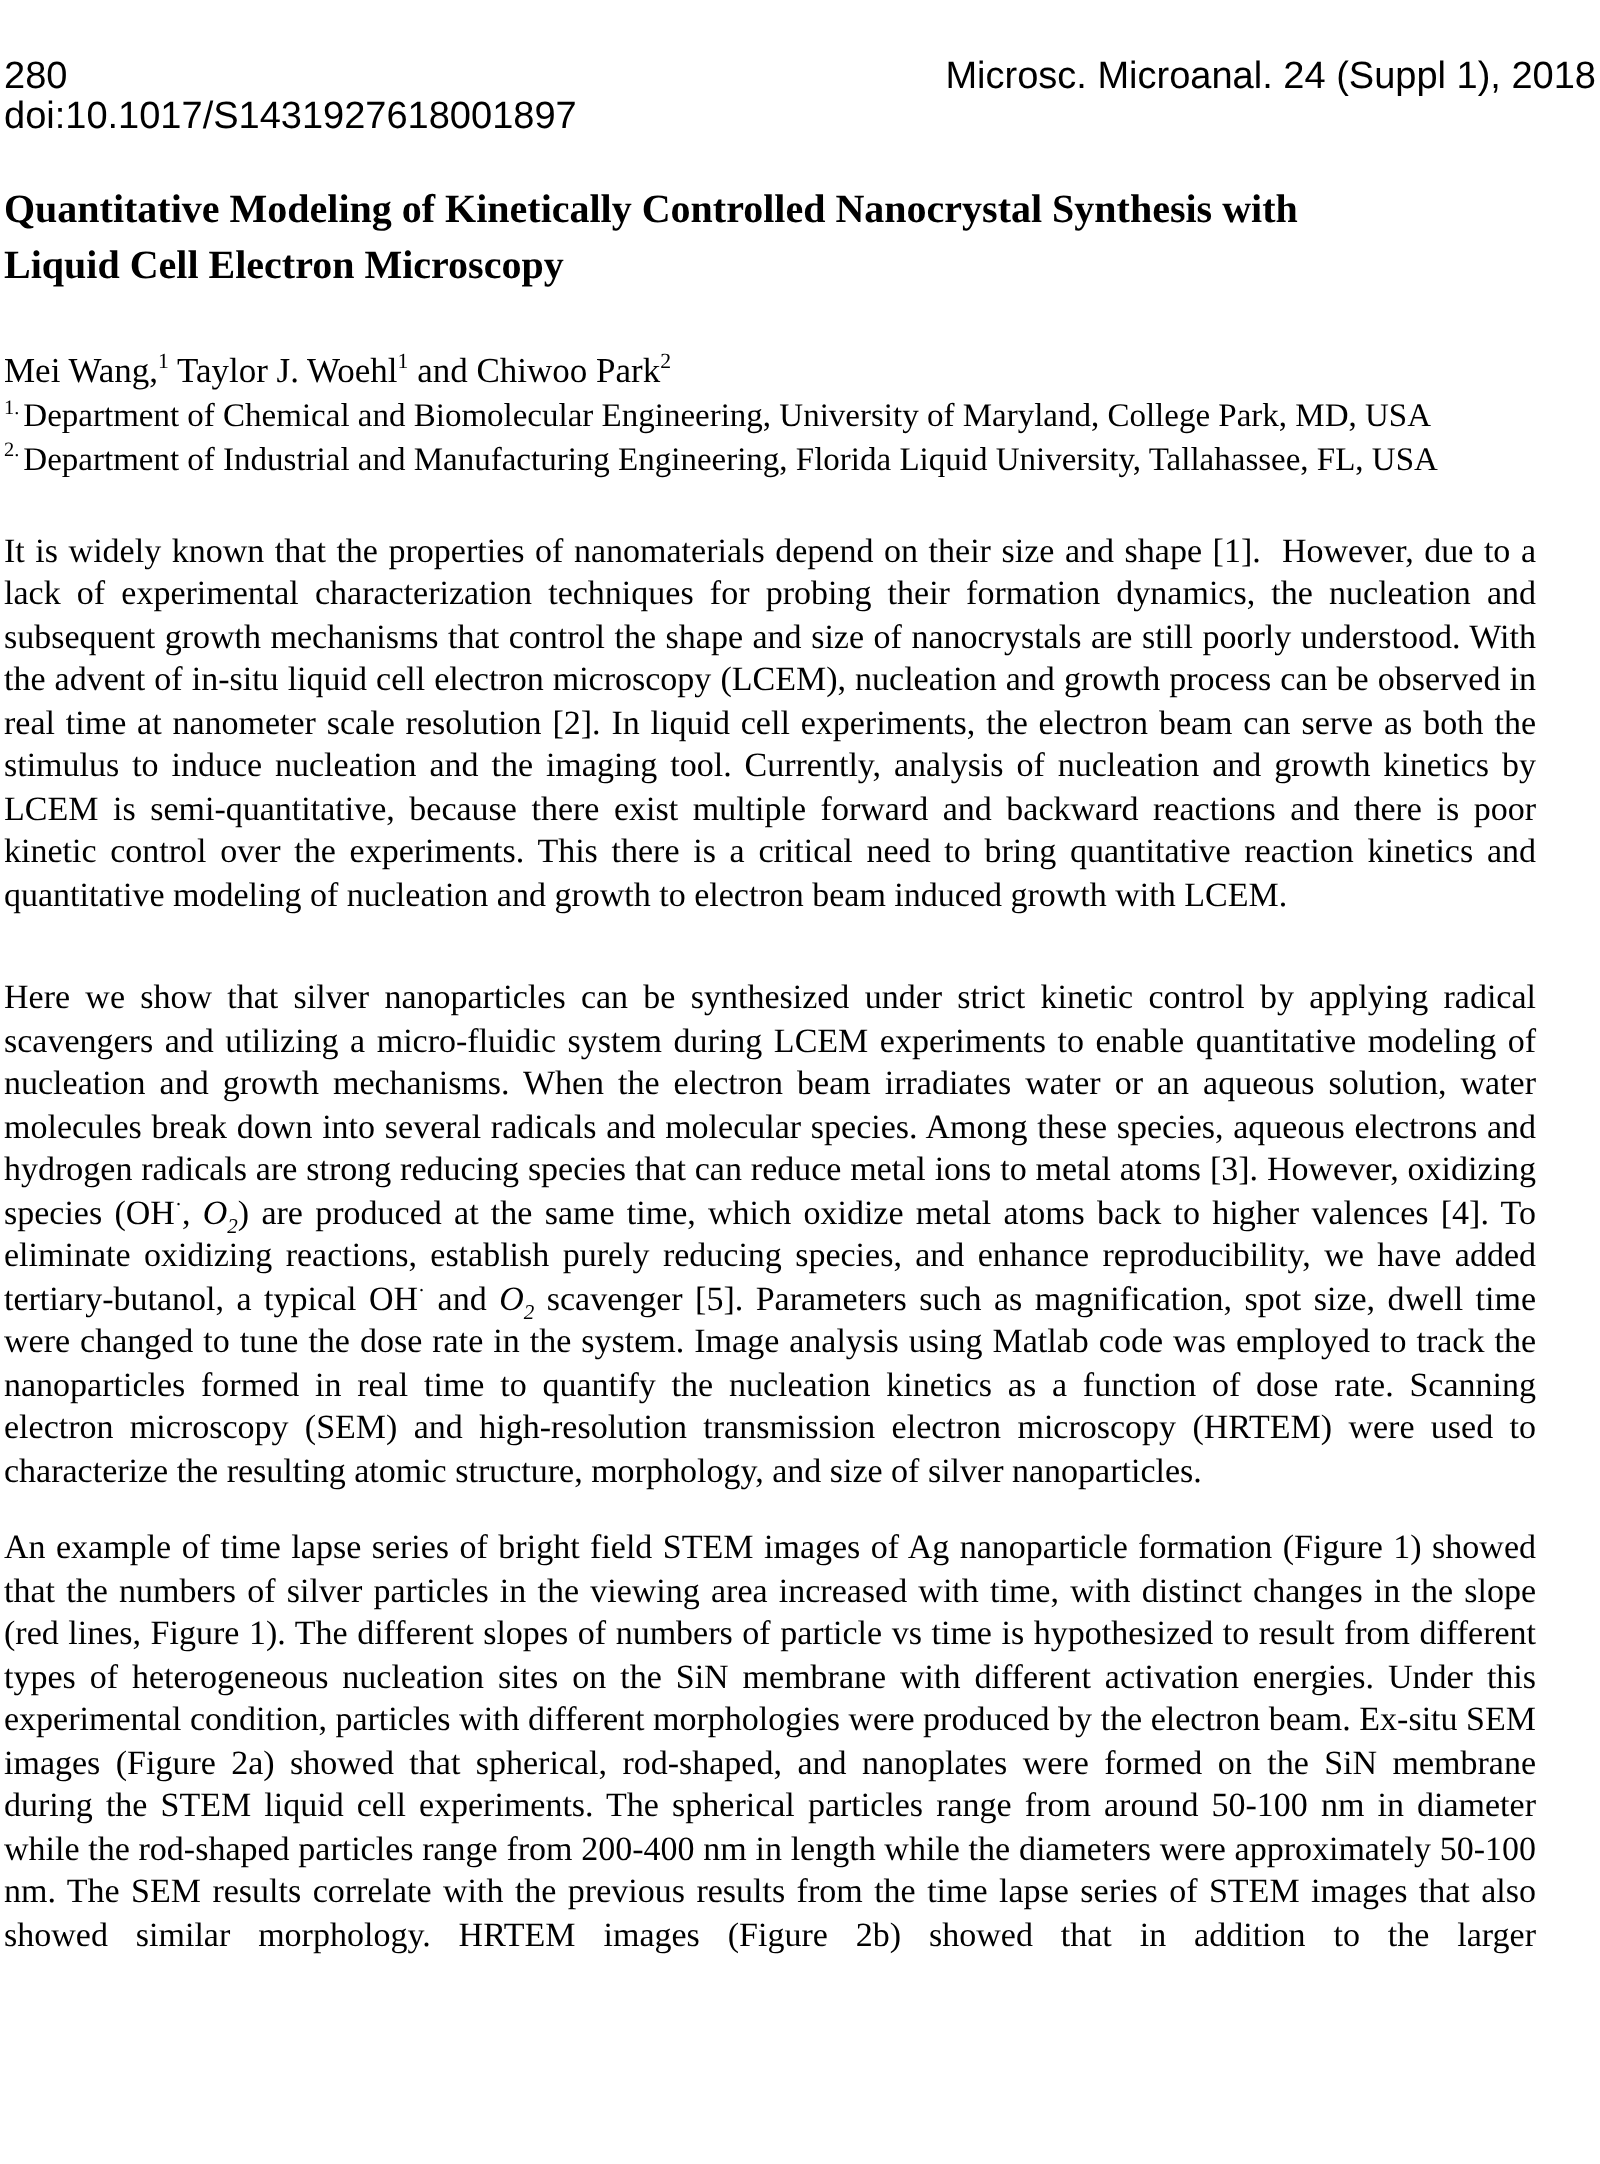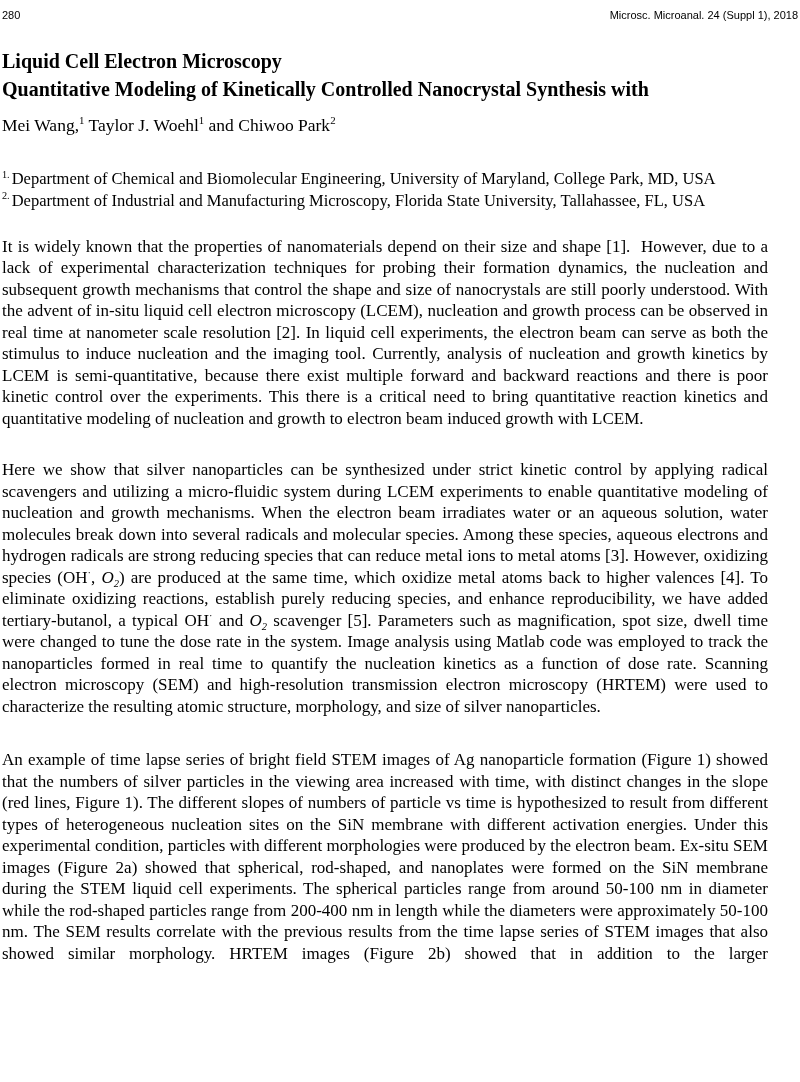--- a/index.html
+++ b/index.html
@@ -7,78 +7,80 @@
     width: 800px; height: 1082px;
     background: #ffffff; color: #000000;
     overflow: hidden;
     font-family: "Liberation Serif", serif;
   }
   .page { padding: 5px 2px 0 2px; }
 
   .header {
     display: flex; justify-content: space-between; align-items: flex-start;
     font-family: "Liberation Sans", sans-serif;
-    font-size: 11px; line-height: 20px;
+    font-size: 19px; line-height: 20px;
     width: 796px;
+    margin-top: 24px;
   }
   .header-right { text-align: left; }
 
   .content { width: 766px; }
 
   .title {
     margin: 22px 0 0 0;
     font-size: 20px; line-height: 28px; font-weight: bold;
     font-family: "Liberation Serif", serif;
   }
   .title-line { display: block; white-space: nowrap; }
 
-  .authors { margin-top: 12px; font-size: 17.5px; line-height: 21px; }
+  .authors { margin-top: 28px; font-size: 17.5px; line-height: 21px; }
 
   sup { font-size: 62%; line-height: 0; vertical-align: super; }
   sub { font-size: 62%; line-height: 0; vertical-align: sub; }
 
-  .affiliations { margin-top: 32px; font-size: 16.5px; line-height: 21.8px; }
+  .affiliations { margin-top: 1px; font-size: 16.5px; line-height: 21.8px; }
   .affiliation sup { margin-right: 2px; }
 
   .para {
     margin: 24px 0 0 0;
     font-size: 17px; line-height: 21.5px;
     text-align: justify;
   }
   .para-2 { margin-top: 30px; }
-  .para-3 { margin-top: 32px; text-align-last: justify; }
+  .para-3 { margin-top: 17px; text-align-last: justify; }
 
   .var { font-style: italic; }
 </style>
 </head>
 <body>
 
 <div class="page">
 
   <div class="header">
     <div class="header-left">
       <div>280</div>
+      <div>doi:10.1017/S1431927618001897</div>
     </div>
     <div class="header-right">
       <div>Microsc. Microanal. 24 (Suppl 1), 2018</div>
     </div>
   </div>
 
   <div class="content">
 
     <h1 class="title">
+        <span class="title-line">Quantitative Modeling of Kinetically Controlled Nanocrystal Synthesis with</span>
         <span class="title-line">Liquid Cell Electron Microscopy</span>
-        <span class="title-line">Quantitative Modeling of Kinetically Controlled Nanocrystal Synthesis with</span>
       </h1>
 
     <div class="authors"><span>Mei Wang,</span><sup>1</sup><span> Taylor J. Woehl</span><sup>1</sup><span> and Chiwoo Park</span><sup>2</sup></div>
 
     <div class="affiliations">
       <div class="affiliation"><sup>1.</sup><span>Department of Chemical and Biomolecular Engineering, University of Maryland, College Park, MD, USA</span></div>
-      <div class="affiliation"><sup>2.</sup><span>Department of Industrial and Manufacturing Microscopy, Florida State University, Tallahassee, FL, USA</span></div>
+      <div class="affiliation"><sup>2.</sup><span>Department of Industrial and Manufacturing Engineering, Florida Liquid University, Tallahassee, FL, USA</span></div>
     </div>
 
     <p class="para para-1">It is widely known that the properties of nanomaterials depend on their size and shape [1].&nbsp; However, due to a lack of experimental characterization techniques for probing their formation dynamics, the nucleation and subsequent growth mechanisms that control the shape and size of nanocrystals are still poorly understood. With the advent of in-situ liquid cell electron microscopy (LCEM), nucleation and growth process can be observed in real time at nanometer scale resolution [2]. In liquid cell experiments, the electron beam can serve as both the stimulus to induce nucleation and the imaging tool. Currently, analysis of nucleation and growth kinetics by LCEM is semi-quantitative, because there exist multiple forward and backward reactions and there is poor kinetic control over the experiments. This there is a critical need to bring quantitative reaction kinetics and quantitative modeling of nucleation and growth to electron beam induced growth with LCEM.</p>
 
     <p class="para para-2"><span>Here we show that silver nanoparticles can be synthesized under strict kinetic control by applying radical scavengers and utilizing a micro-fluidic system during LCEM experiments to enable quantitative modeling of nucleation and growth mechanisms. When the electron beam irradiates water or an aqueous solution, water molecules break down into several radicals and molecular species. Among these species, aqueous electrons and hydrogen radicals are strong reducing species that can reduce metal ions to metal atoms [3]. However, oxidizing species (OH</span><sup>·</sup><span>, </span><span class="var">O</span><sub class="var">2</sub><span>) are produced at the same time, which oxidize metal atoms back to higher valences [4]. To eliminate oxidizing reactions, establish purely reducing species, and enhance reproducibility, we have added tertiary-butanol, a typical OH</span><sup>·</sup><span> and </span><span class="var">O</span><sub class="var">2</sub><span> scavenger [5]. Parameters such as magnification, spot size, dwell time were changed to tune the dose rate in the system. Image analysis using Matlab code was employed to track the nanoparticles formed in real time to quantify the nucleation kinetics as a function of dose rate. Scanning electron microscopy (SEM) and high-resolution transmission electron microscopy (HRTEM) were used to characterize the resulting atomic structure, morphology, and size of silver nanoparticles.</span></p>
 
     <p class="para para-3">An example of time lapse series of bright field STEM images of Ag nanoparticle formation (Figure 1) showed that the numbers of silver particles in the viewing area increased with time, with distinct changes in the slope (red lines, Figure 1). The different slopes of numbers of particle vs time is hypothesized to result from different types of heterogeneous nucleation sites on the SiN membrane with different activation energies. Under this experimental condition, particles with different morphologies were produced by the electron beam. Ex-situ SEM images (Figure 2a) showed that spherical, rod-shaped, and nanoplates were formed on the SiN membrane during the STEM liquid cell experiments. The spherical particles range from around 50-100 nm in diameter while the rod-shaped particles range from 200-400 nm in length while the diameters were approximately 50-100 nm. The SEM results correlate with the previous results from the time lapse series of STEM images that also showed similar morphology. HRTEM images (Figure 2b) showed that in addition to the larger</p>
 
   </div>
 </div>

